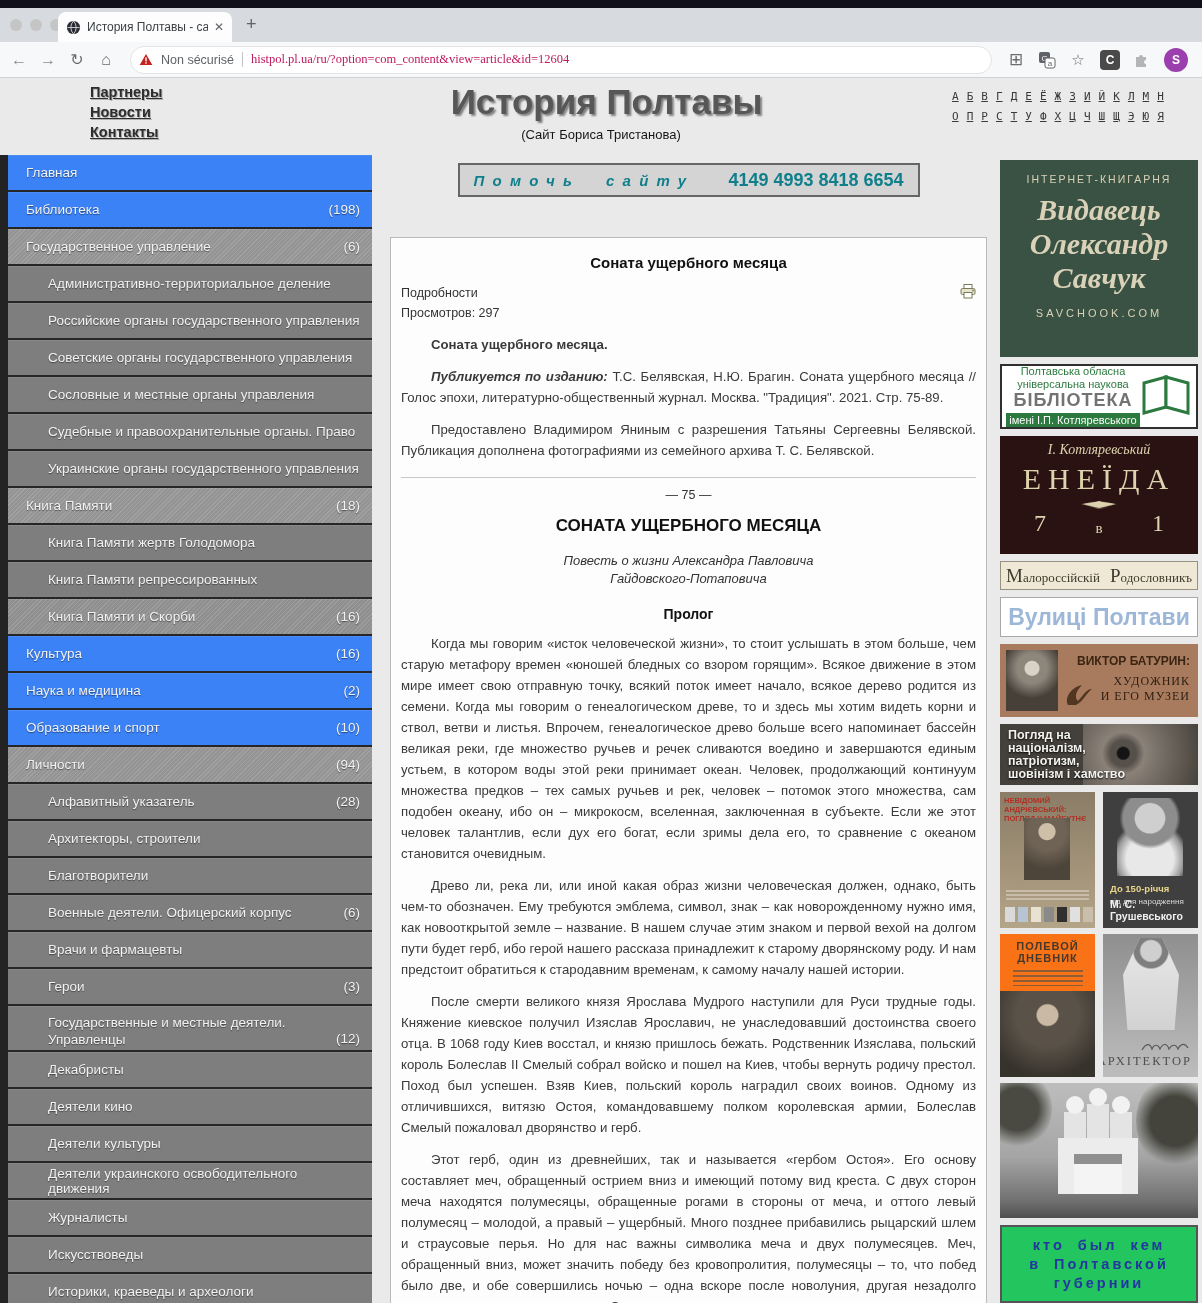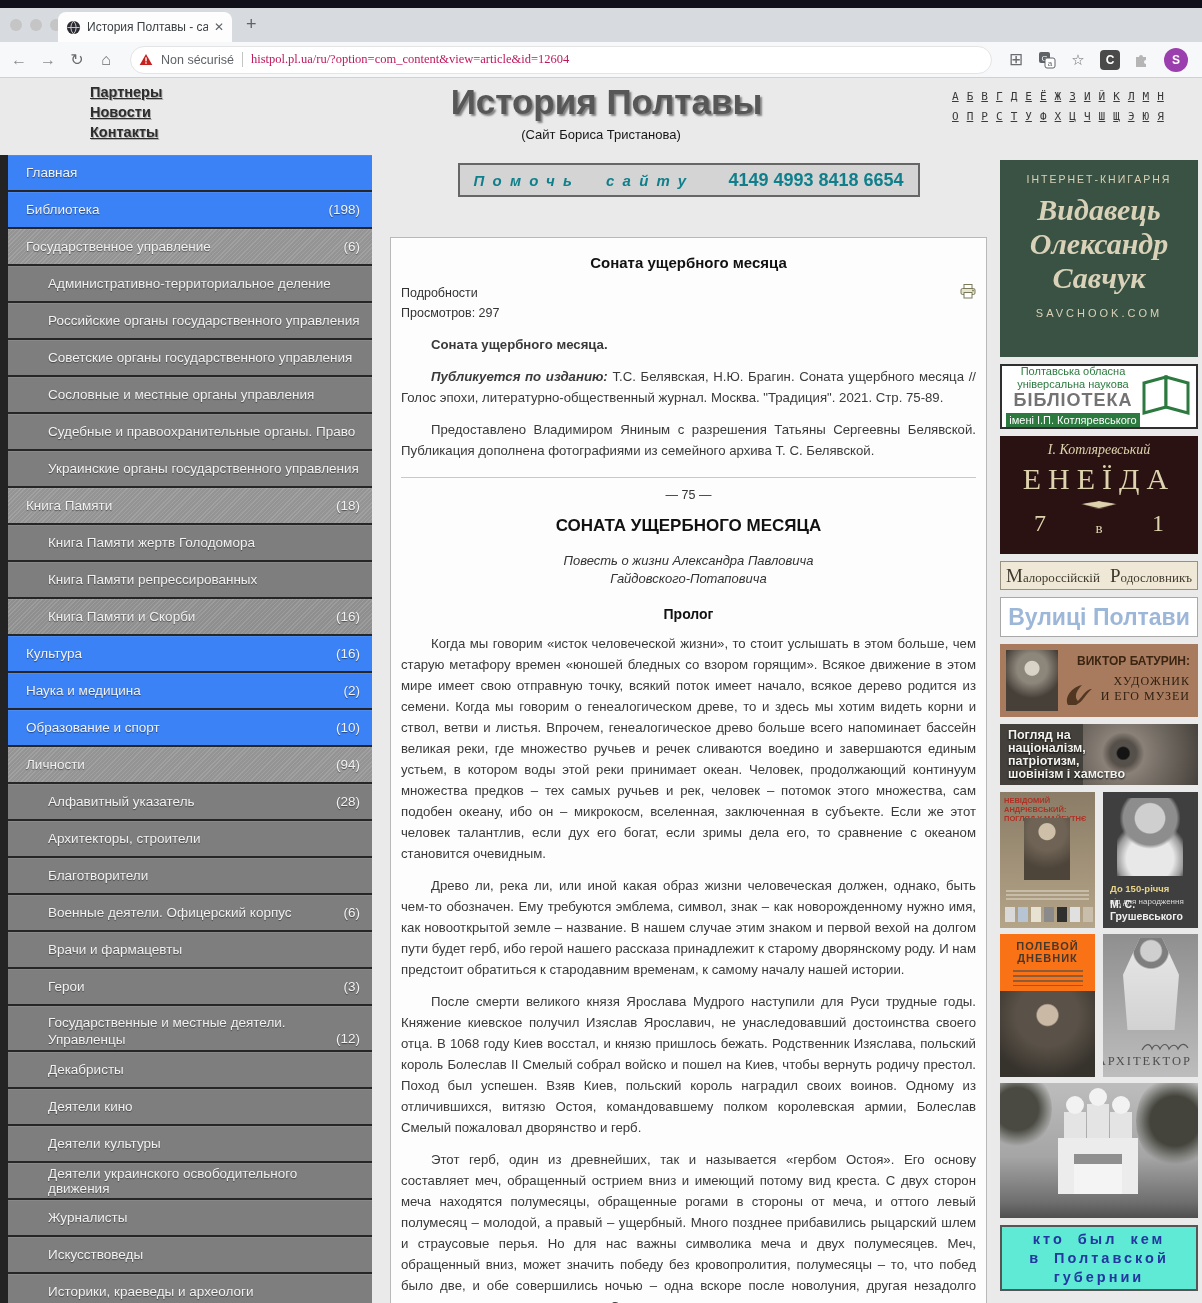--- a/index.html
+++ b/index.html
@@ -148,21 +148,21 @@
   .bn-church{height:135px;background:linear-gradient(180deg,#bdbdbd 0%,#a5a5a5 55%,#6f6f6f 88%,#4f4f4f 100%);}
   .ch-tree1{position:absolute;left:-18px;top:-14px;width:70px;height:80px;border-radius:50%;
             background:radial-gradient(circle,#4a4a42 40%,transparent 70%);}
   .ch-tree2{position:absolute;right:-16px;top:-10px;width:78px;height:96px;border-radius:50%;
             background:radial-gradient(circle,#44443c 40%,transparent 70%);}
   .ch-base{position:absolute;left:58px;bottom:24px;width:80px;height:56px;background:#ececec;}
   .ch-porch{position:absolute;left:74px;bottom:24px;width:48px;height:30px;background:#f4f4f4;
             border-top:10px solid #8f8f8f;}
   .ch-tower{position:absolute;bottom:80px;width:22px;height:26px;background:#e4e4e4;}
   .ch-dome{position:absolute;bottom:104px;width:18px;height:18px;border-radius:50%;background:#f2f2f2;}
-  .bn-kto{height:66px;background:#5eead4;border:2px solid #555;display:flex;flex-direction:column;
+  .bn-kto{height:78px;background:#22c55e;border:2px solid #555;display:flex;flex-direction:column;
           align-items:center;justify-content:center;}
   .kto-line{font-size:14.5px;font-weight:bold;color:#2436a0;letter-spacing:3px;line-height:19px;word-spacing:6px;}
 </style>
 </head>
 <body>
 
 <div class="stage">
 
   <div class="mac-strip"></div>
   <div class="tabbar">

